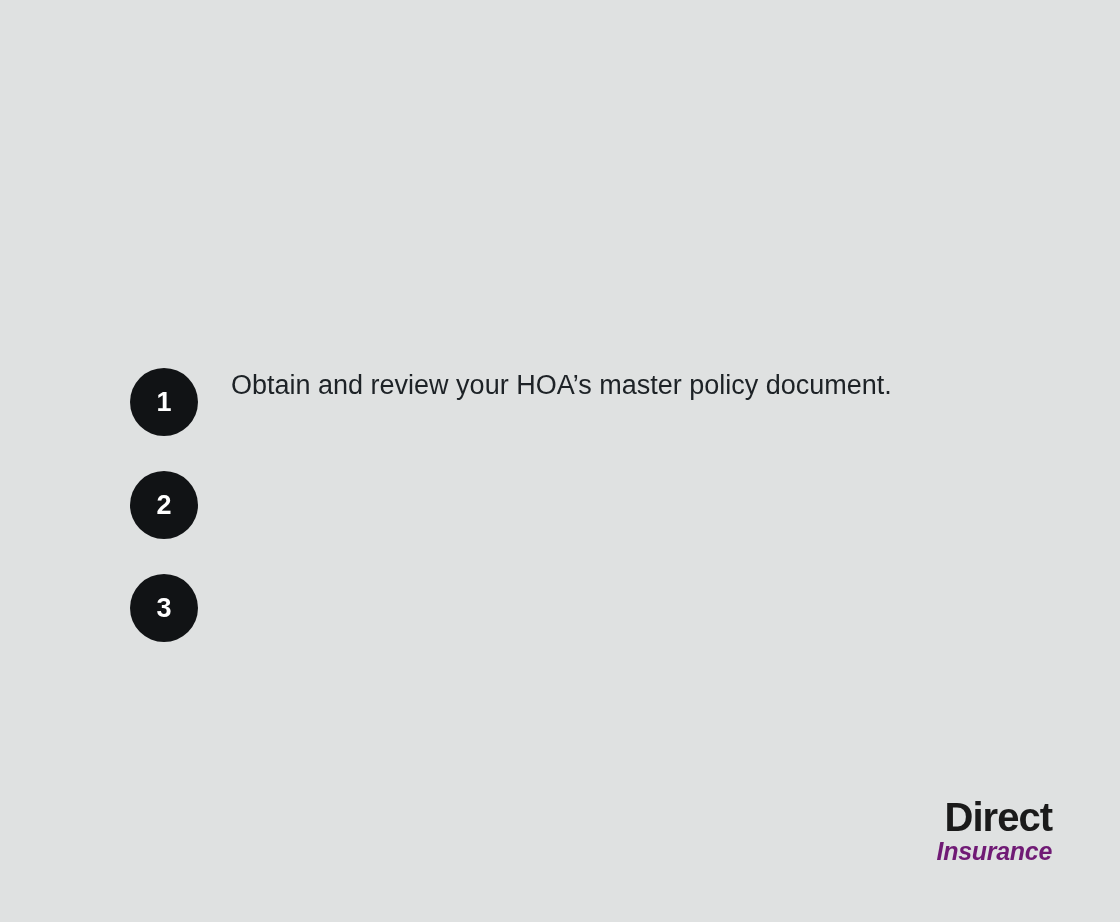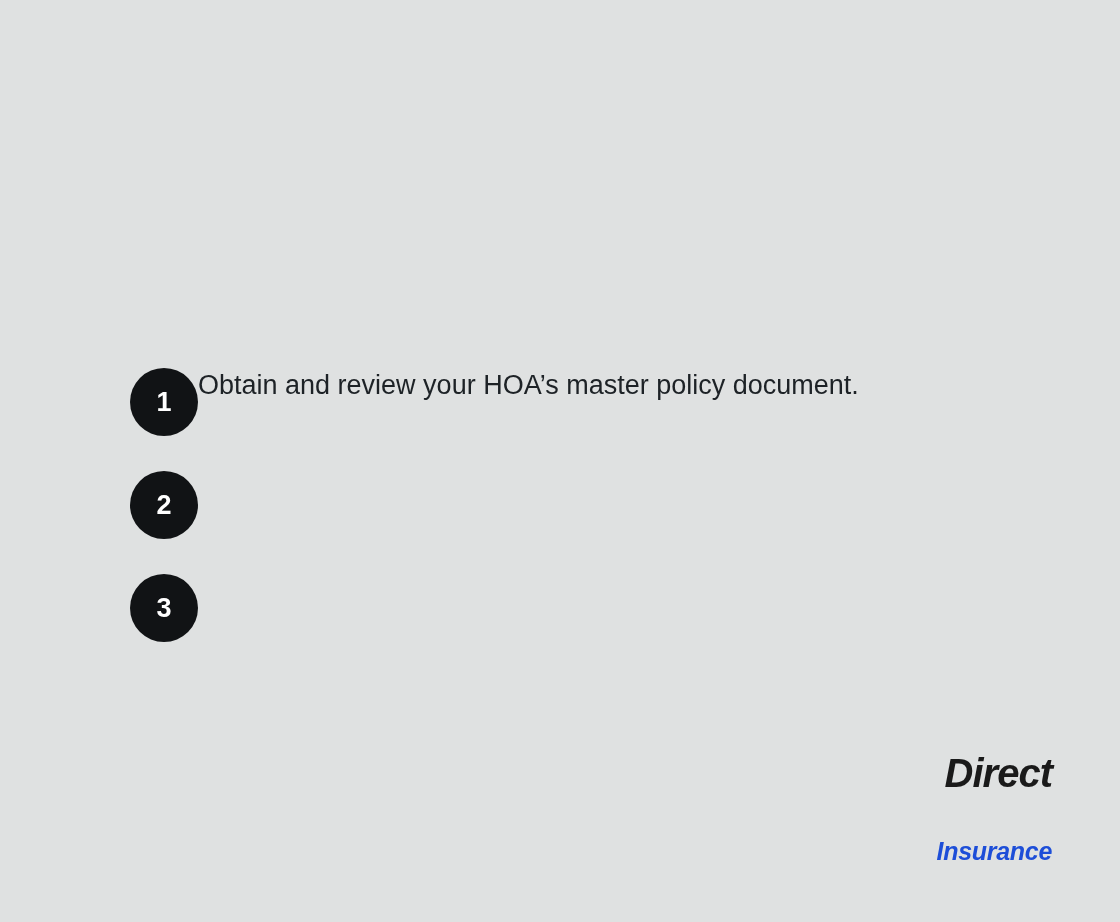--- a/index.html
+++ b/index.html
@@ -50,48 +50,47 @@
     background: #111315;
     color: #ffffff;
     font-size: 27px;
     font-weight: bold;
     display: flex;
     align-items: center;
     justify-content: center;
     margin-top: 8px;
   }
   .step-text {
+    margin-left: 33px;
     font-size: 27px;
     line-height: 1.45;
     color: #1d2226;
     max-width: 790px;
     padding-top: 6px;
   }
   .logo {
     position: absolute;
     right: 68px;
     bottom: 56px;
     text-align: right;
   }
   .logo-main {
     font-size: 40px;
     font-weight: bold;
-    font-style: italic;
     color: #1a1a1a;
     letter-spacing: -1px;
     line-height: 1;
   }
   .logo-sub {
     font-size: 25px;
     font-weight: bold;
     font-style: italic;
-    color: #1d4ed8;
+    color: #701a75;
     line-height: 1.15;
     letter-spacing: -0.3px;
-    margin-top: 44px;
   }
 </style>
 </head>
 <body>
 
 <div class="canvas">
 
 
   <div class="steps">
 

